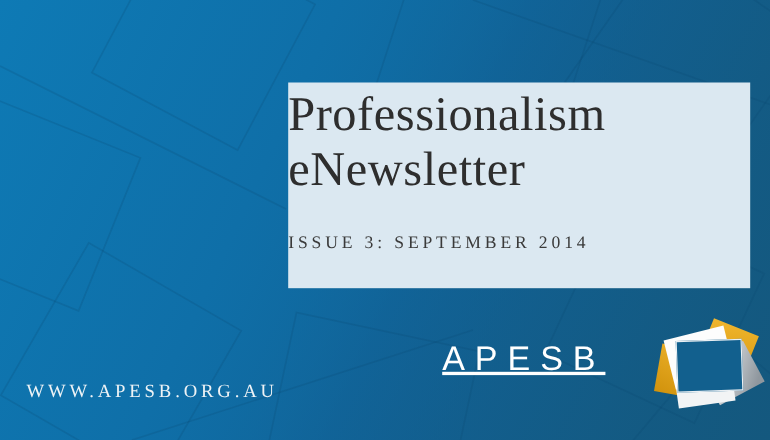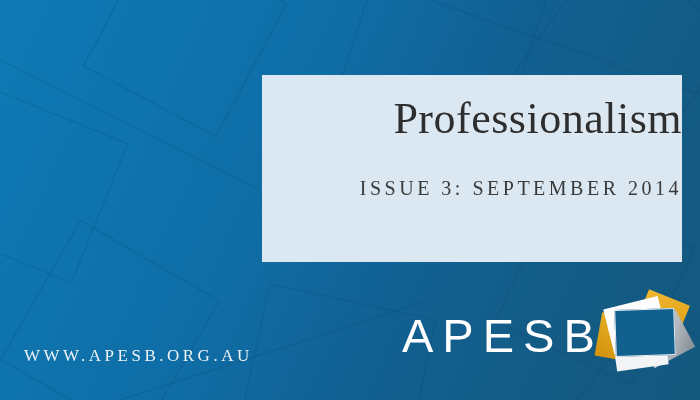--- a/index.html
+++ b/index.html
@@ -11,35 +11,35 @@
                linear-gradient(115deg,#0e7ab5 0%,#116196 60%,#14587e 100%);
     background-blend-mode:normal;
     font-family:"Liberation Serif", serif;
   }
   .pattern{position:absolute;inset:0;pointer-events:none;}
   
   .title-card{
     position:absolute;
     left:262px;top:75px;width:420px;height:187px;
     background:#dbe8f1;
-    text-align:right;
+    text-align:left;
     box-sizing:border-box;
-    padding-top:19px;
+    padding-top:4px;
   }
   .title-line{
     font-family:"Liberation Serif", serif;
     font-size:44px;
     line-height:50px;
     color:#2e2e2e;
     letter-spacing:0.5px;
   }
   .issue-line{
     margin-top:33px;
     font-family:"Liberation Serif", serif;
-    font-size:20px;
+    font-size:16px;
     letter-spacing:3.5px;
     color:#3a3a3a;
   }
   
   .website{
     position:absolute;
     left:24px;top:346px;
     font-family:"Liberation Serif", serif;
     font-size:17px;
     letter-spacing:3.5px;
@@ -49,23 +49,24 @@
   .logo{
     position:absolute;
     left:400px;top:296px;
     width:292px;height:90px;
   }
   .logo-acronym{
     position:absolute;
     left:2px;top:12px;
     font-family:"Liberation Sans", sans-serif;
     font-weight:400;
-    font-size:47px;
+    font-size:31px;
     letter-spacing:9px;
     color:#ffffff;
+    text-decoration:underline;
   }
   .logo-tagline{
     position:absolute;
     left:8px;top:62px;
     width:260px;
     font-family:"Liberation Sans", sans-serif;
     font-weight:bold;
     font-size:10.5px;
     letter-spacing:0.2px;
     color:#d0a51f;
@@ -125,20 +126,21 @@
       <rect x="520" y="210" width="150" height="150" transform="rotate(25 595 285)"></rect>
       <rect x="600" y="330" width="130" height="130" transform="rotate(40 665 395)"></rect>
       <line x1="0" y1="60" x2="260" y2="190"></line>
       <line x1="430" y1="0" x2="700" y2="95"></line>
       <line x1="120" y1="400" x2="430" y2="300"></line>
     </g>
   </svg>
 
   <div class="title-card">
     <div class="title-line">Professionalism</div>
+    <div class="title-line">eNewsletter</div>
     <div class="issue-line">ISSUE 3: SEPTEMBER 2014</div>
   </div>
 
   <div class="website">WWW.APESB.ORG.AU</div>
 
   <div class="logo">
     <span class="logo-acronym">APESB</span>
     <div class="logo-mark">
       <div class="lm-gold-tr"></div>
       <div class="lm-silver-r"></div>

